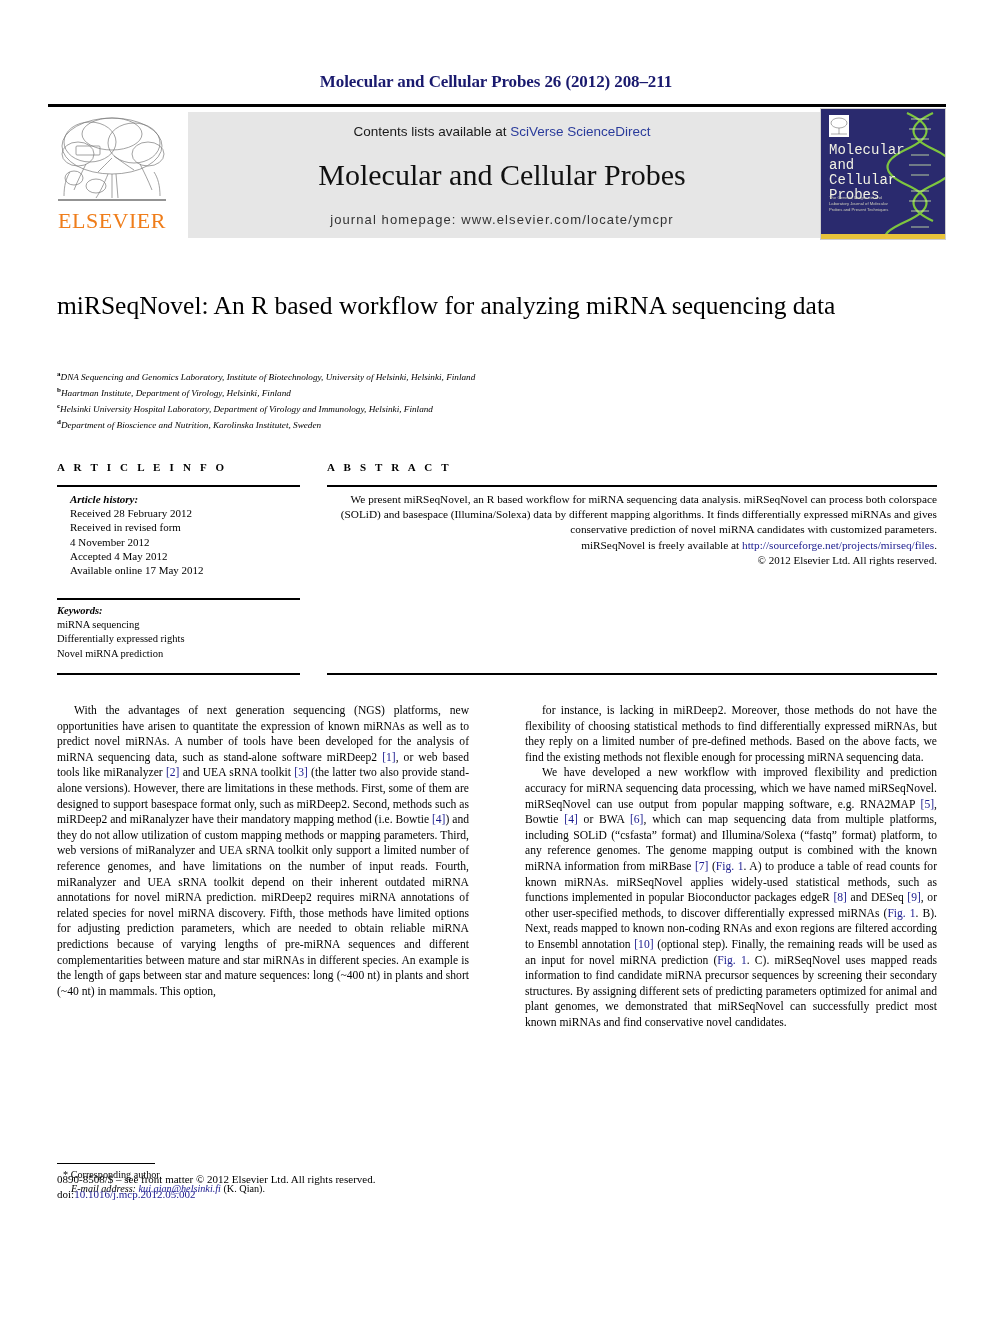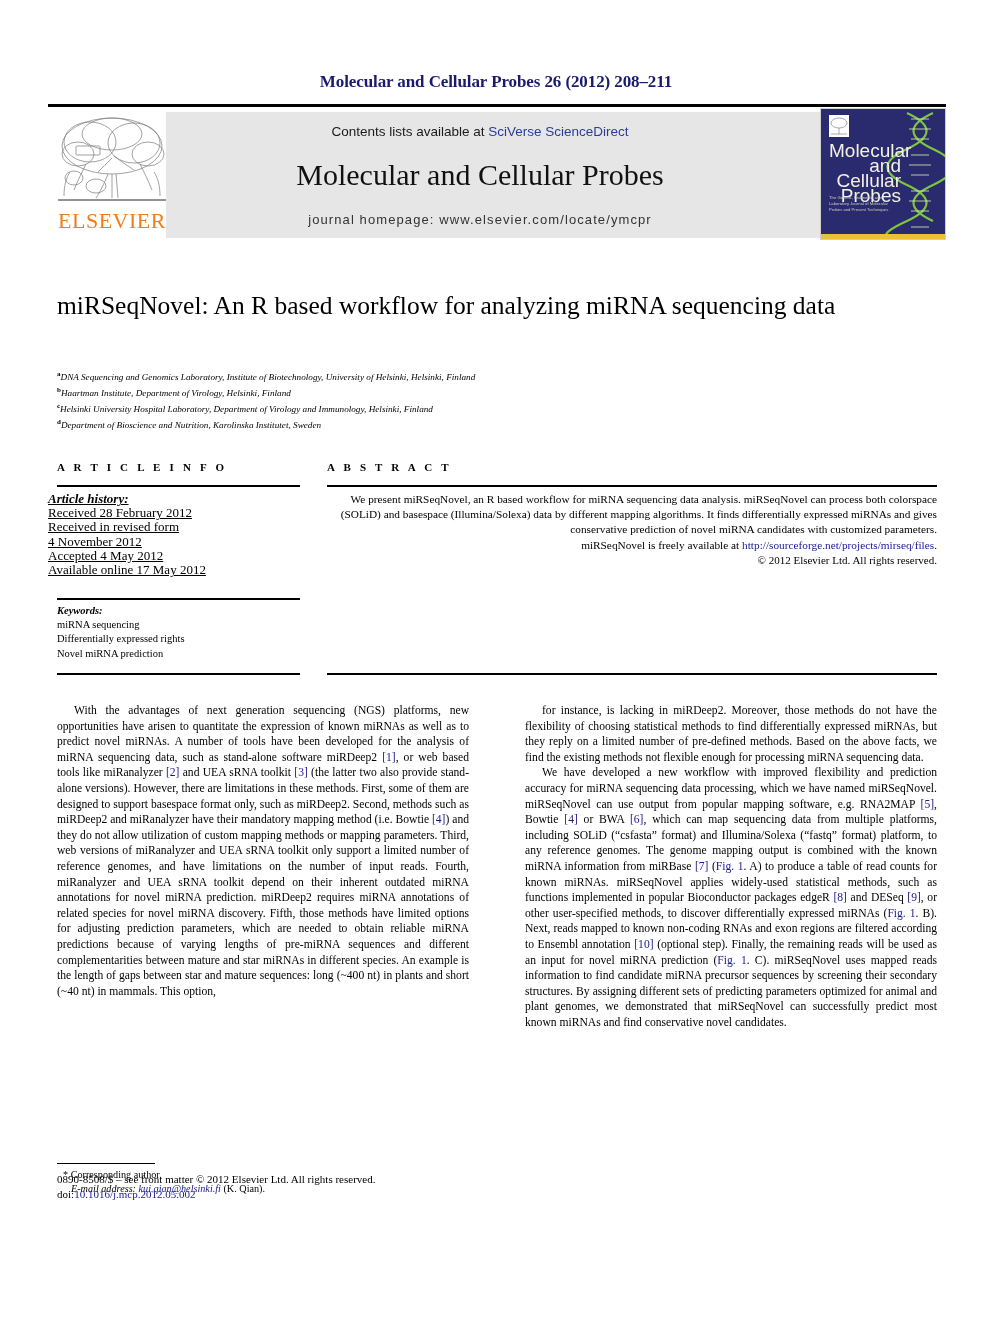--- a/index.html
+++ b/index.html
@@ -64,21 +64,21 @@
     left: 0; top: 96px;
     width: 124px;
     text-align: center;
     font-family: "Liberation Serif", serif;
     font-size: 22px;
     letter-spacing: 0.5px;
     color: #ef7d1a;
   }
   .banner {
     position: absolute;
-    left: 118px; top: 8px;
+    left: 140px; top: 8px;
     width: 668px; height: 126px;
     background: #e6e6e6;
   }
   .banner-line1 {
     position: absolute;
     left: 0; top: 12px;
     width: 628px;
     text-align: center;
     font-family: "Liberation Sans", sans-serif;
     font-size: 13.5px;
@@ -118,25 +118,24 @@
   .cover-els {
     position: absolute;
     left: 8px; top: 6px;
     width: 20px; height: 22px;
     background: #ffffff;
   }
   .cover-title {
     position: absolute;
     left: 8px; top: 34px;
     width: 72px;
-    font-family: Liberation Sans, sans-serif;
-    font-size: 19px;
+    font-family: Liberation Mono, monospace;
+    font-size: 14px;
     line-height: 15px;
     color: #f2f2e4;
-    text-align: right;
   }
   .cover-sub {
     position: absolute;
     left: 8px; top: 86px;
     width: 70px;
     font-family: "Liberation Sans", sans-serif;
     font-size: 4.2px;
     line-height: 6px;
     color: #cdcdbb;
   }
@@ -201,26 +200,25 @@
     height: 2px;
   }
   #info-rule-1  { left: 57px;  top: 485px;  width: 243px; }
   #info-rule-2  { left: 57px;  top: 598px;  width: 243px; }
   #info-rule-3  { left: 57px;  top: 673px;  width: 243px; }
   #abs-rule-1   { left: 327px; top: 485px;  width: 610px; }
   #abs-rule-2   { left: 327px; top: 673px;  width: 610px; }
 
   .article-history {
     position: absolute;
-    left: 48px; top: 492px;
+    left: 70px; top: 492px;
     width: 250px;
     font-family: "Liberation Serif", serif;
-    font-size: 13px;
+    font-size: 11px;
     line-height: 14.2px;
-    text-decoration: underline;
   }
   .article-history .hl {
     font-style: italic;
     font-weight: bold;
   }
   .keywords {
     position: absolute;
     left: 57px; top: 604px;
     width: 250px;
     font-family: "Liberation Serif", serif;

